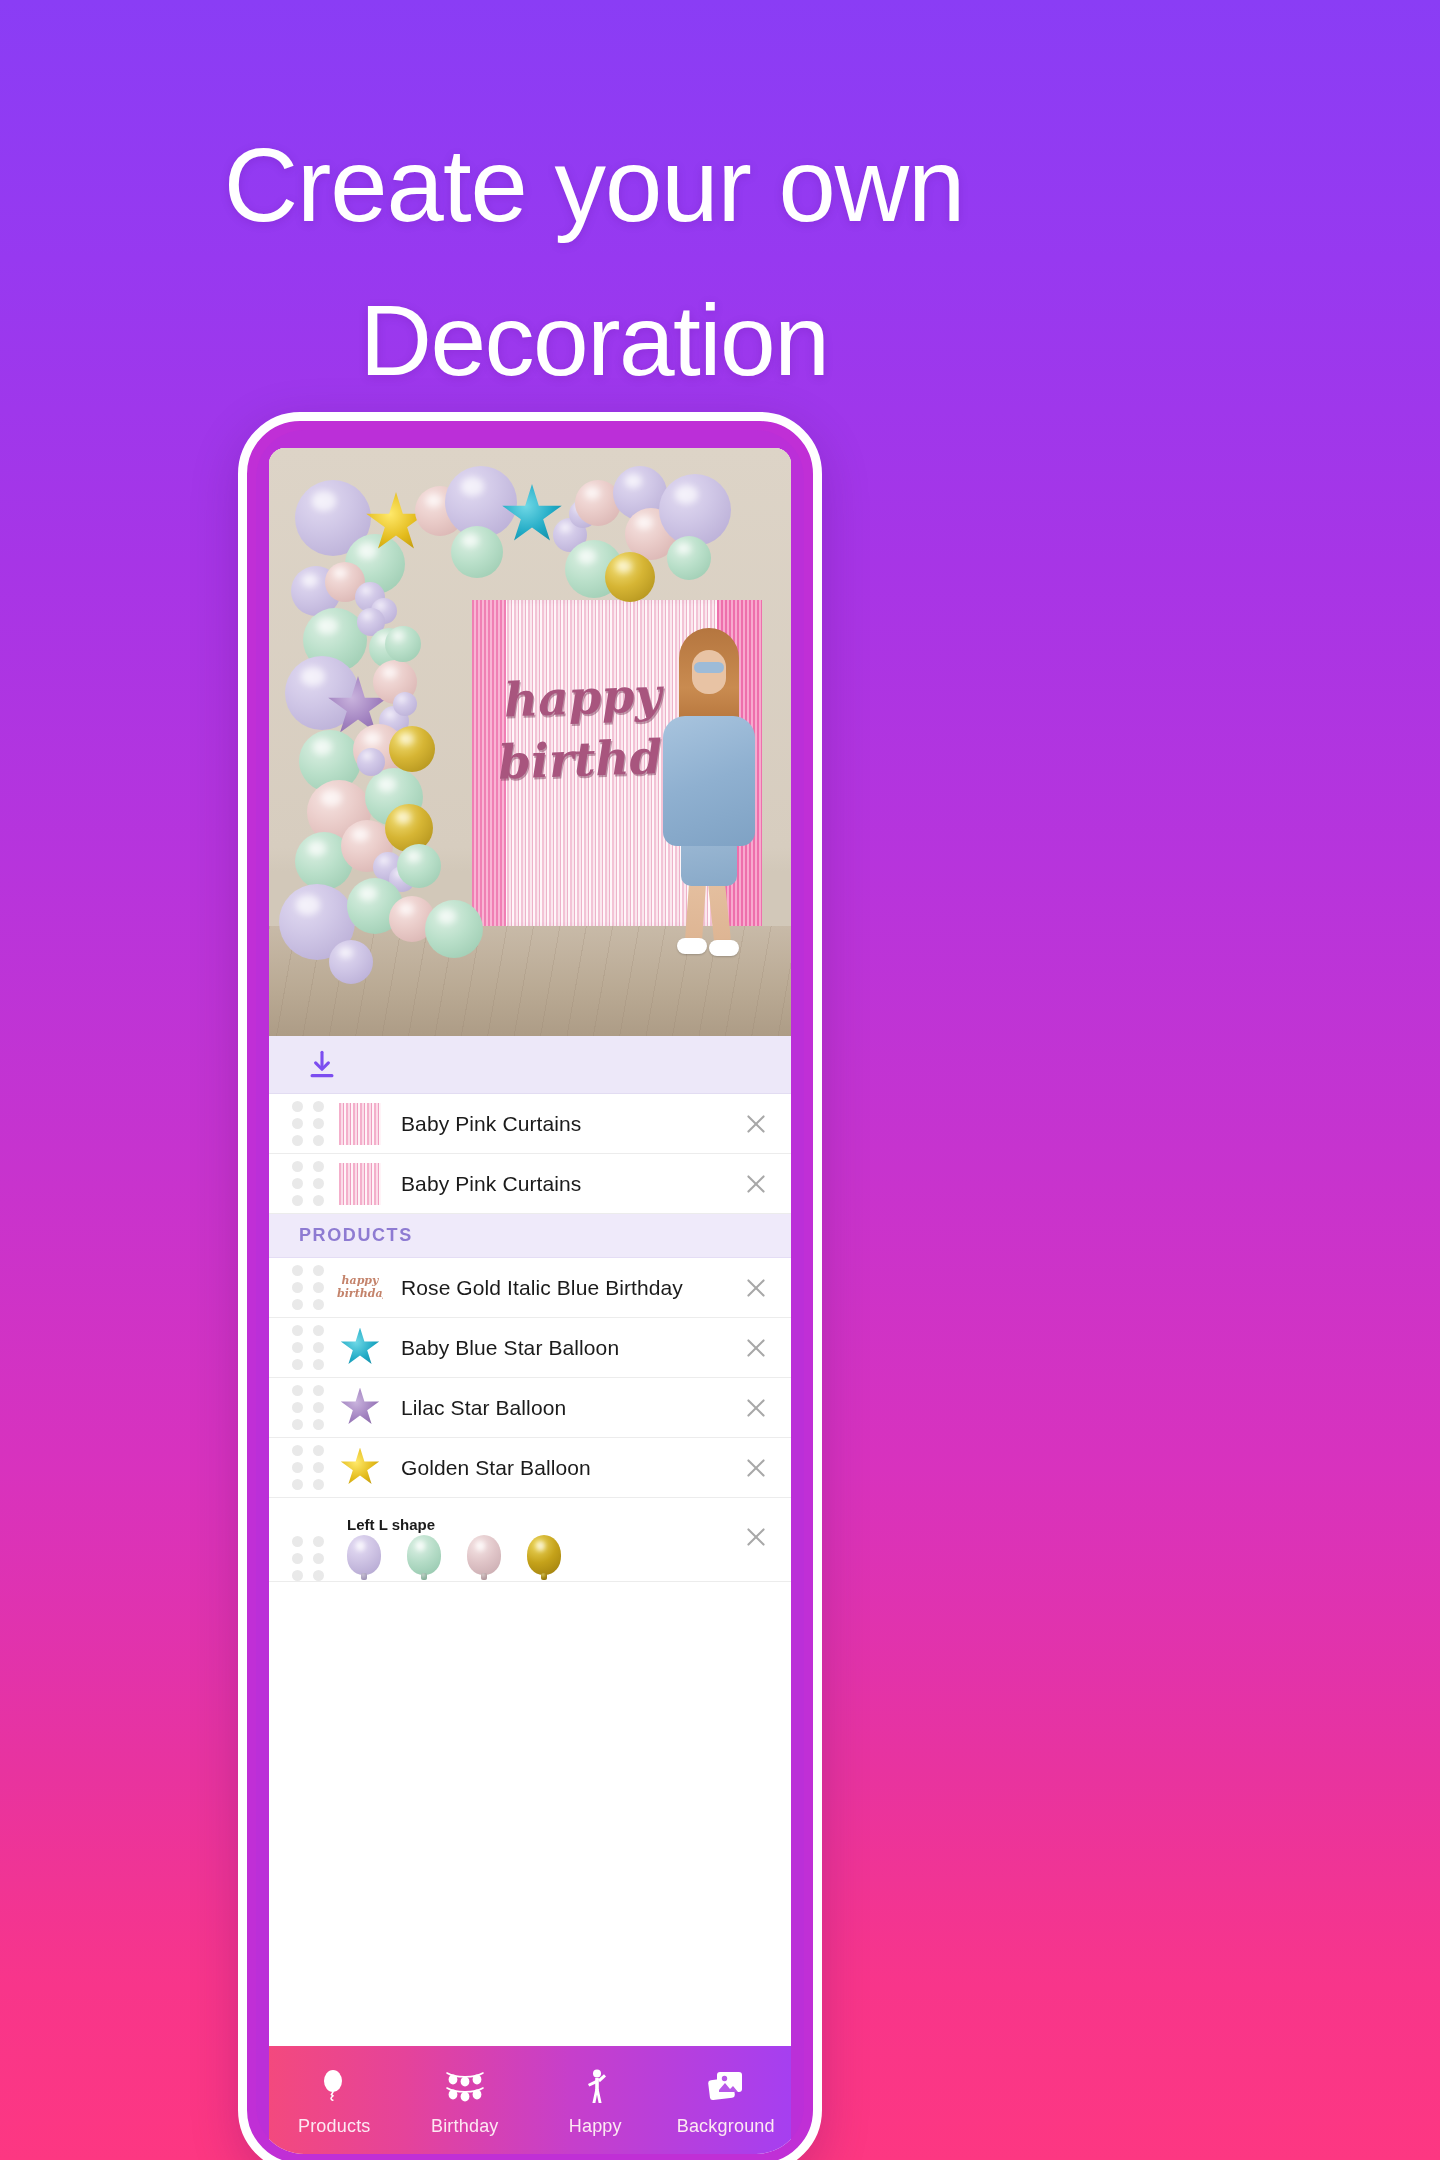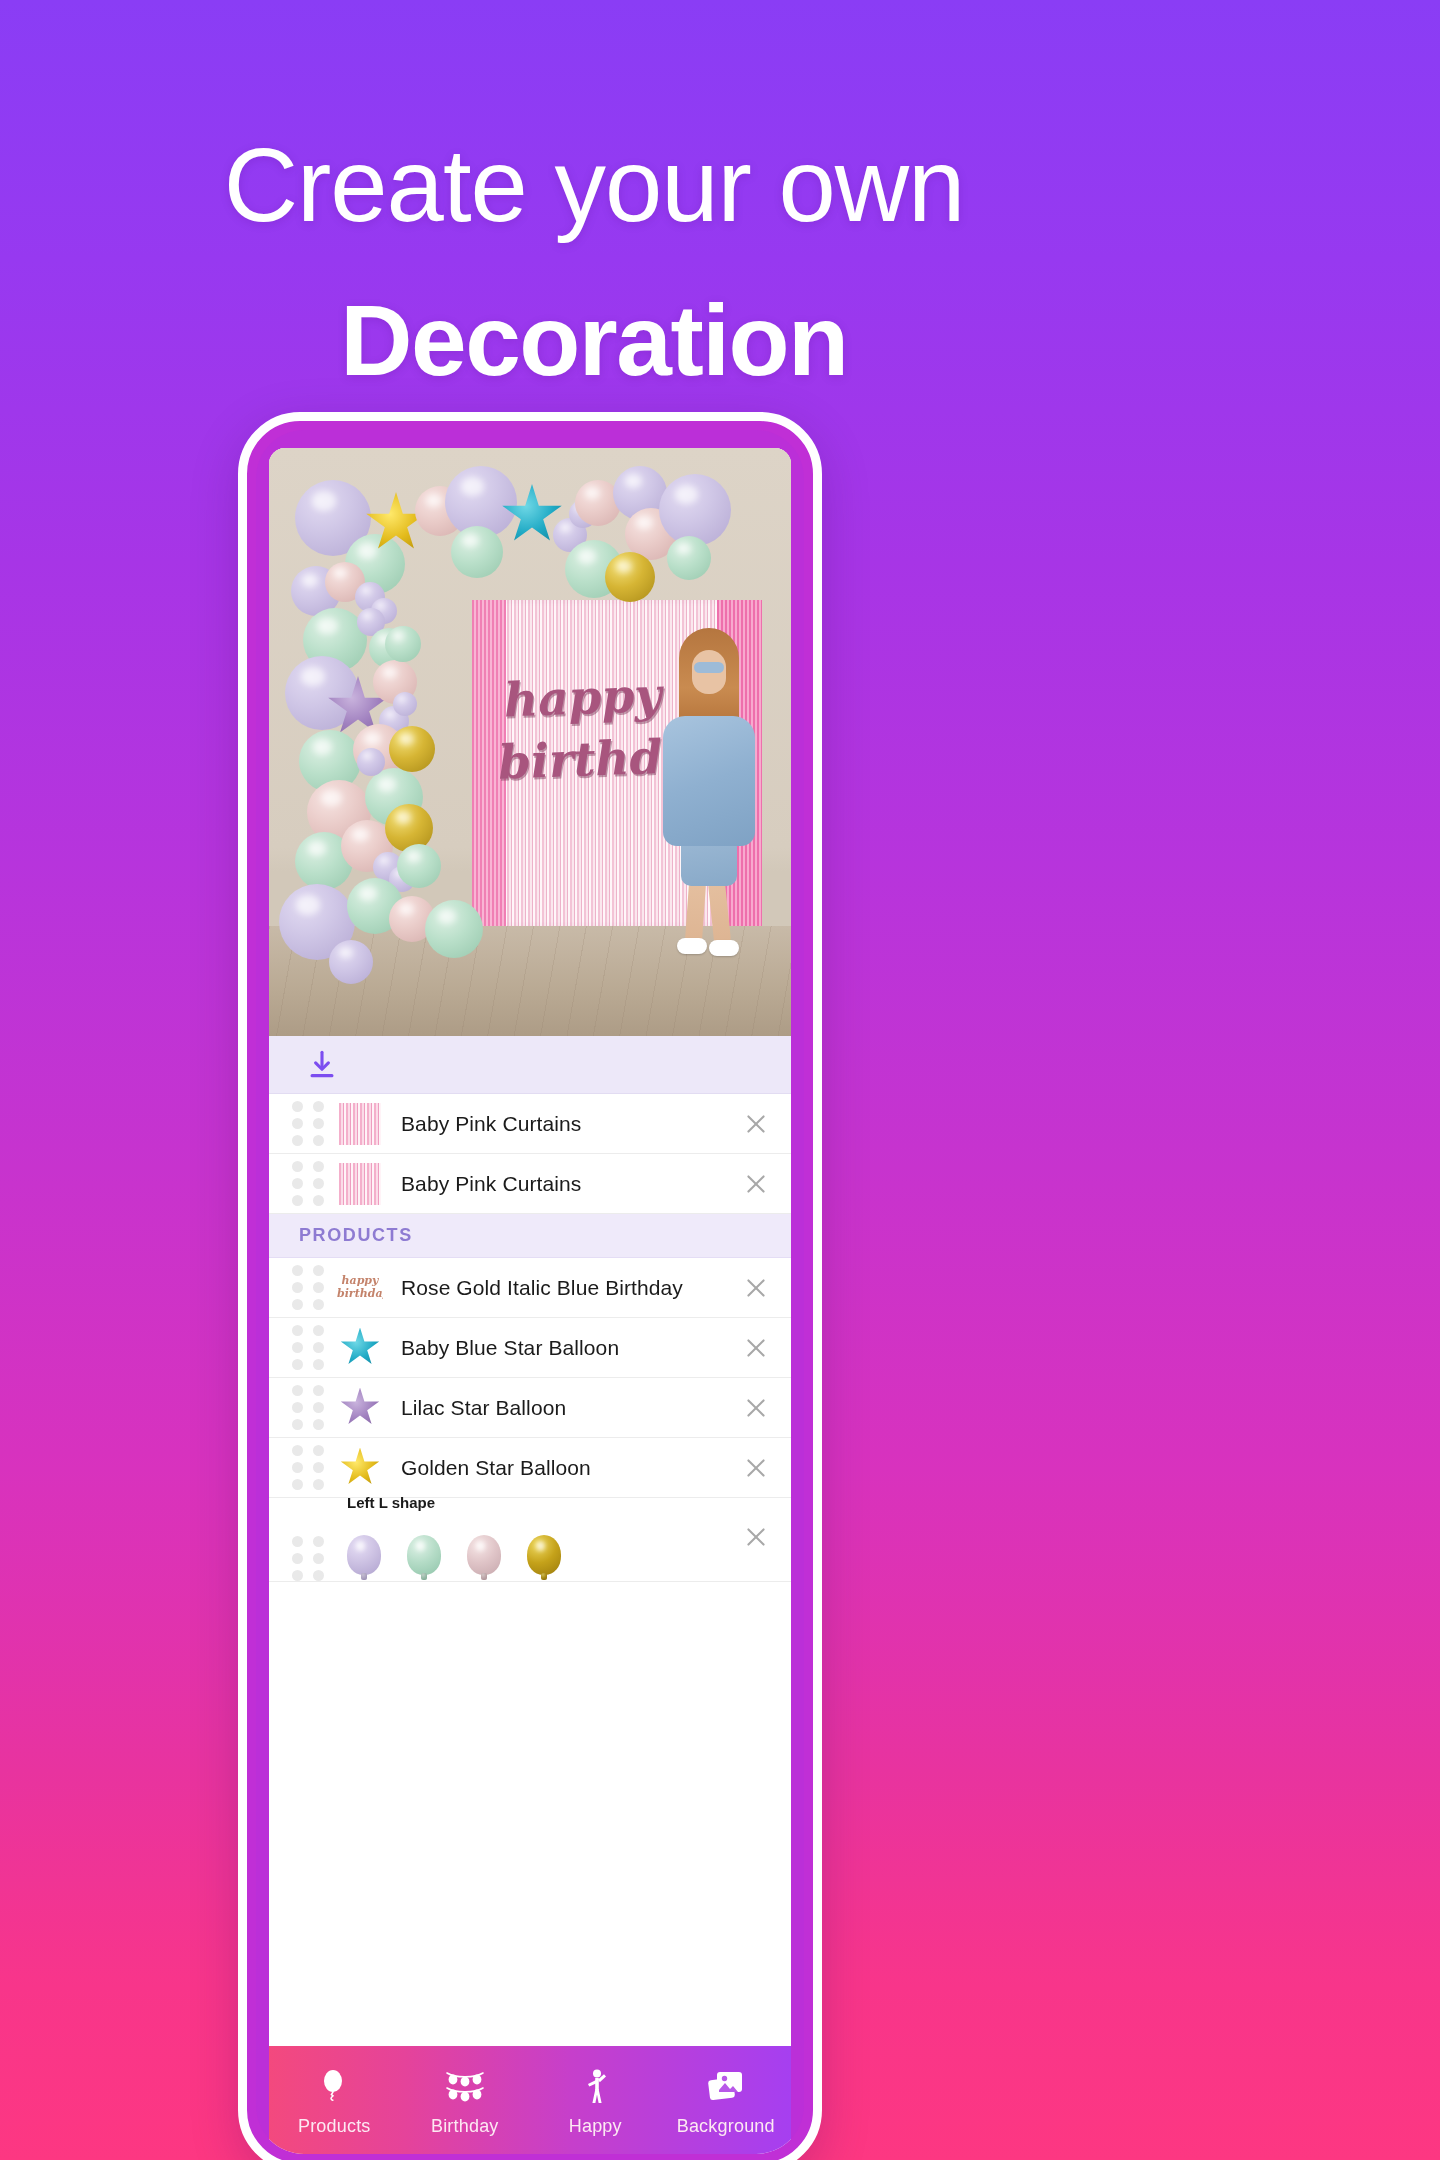--- a/index.html
+++ b/index.html
@@ -36,21 +36,21 @@
     color: #FFFFFF;
     font-weight: 400;
     letter-spacing: -1px;
     text-shadow: 0 2px 10px rgba(80,0,130,0.18);
   }
   .headline-2 {
     margin-top: 48px;
     font-size: 100px;
     line-height: 104px;
     color: #FFFFFF;
-    font-weight: 700;
+    font-weight: 400;
     letter-spacing: -1.5px;
     text-shadow: 0 2px 10px rgba(80,0,130,0.18);
   }
 
   
   .phone {
     position: absolute;
     left: 238px; top: 412px;
     width: 584px; height: 1760px;
     border-radius: 62px;
@@ -215,21 +215,21 @@
   .section-head span {
     font-size: 18px; font-weight: 700; letter-spacing: 1.6px; color: #8E7BD2;
   }
 
   
   .row-combo {
     display: flex; align-items: flex-end;
     height: 84px; background:#FFF; padding: 0 0 6px 18px;
     border-bottom: 1px solid #ECECEC; position: relative;
   }
-  .combo-body { flex: 1; display: flex; flex-direction: column; margin-left: 8px; gap: 22px; }
+  .combo-body { flex: 1; display: flex; flex-direction: column; margin-left: 8px; }
   .combo-title { font-size: 15px; font-weight: 700; color: #1B1B1B; margin: 0 0 2px 10px; }
   .combo-balloons { display: flex; gap: 26px; padding-left: 10px; }
   .cbal { width: 34px; height: 40px; border-radius: 50% 50% 46% 46%; position: relative; }
   .cbal::before {
     content:''; position:absolute; left:50%; bottom:-5px; margin-left:-3px;
     width:6px; height:7px; border-radius:2px; background: inherit; filter: brightness(.85);
   }
   .cbal::after {
     content:''; position:absolute; left:26%; top:16%;
     width:28%; height:24%; border-radius:50%;

